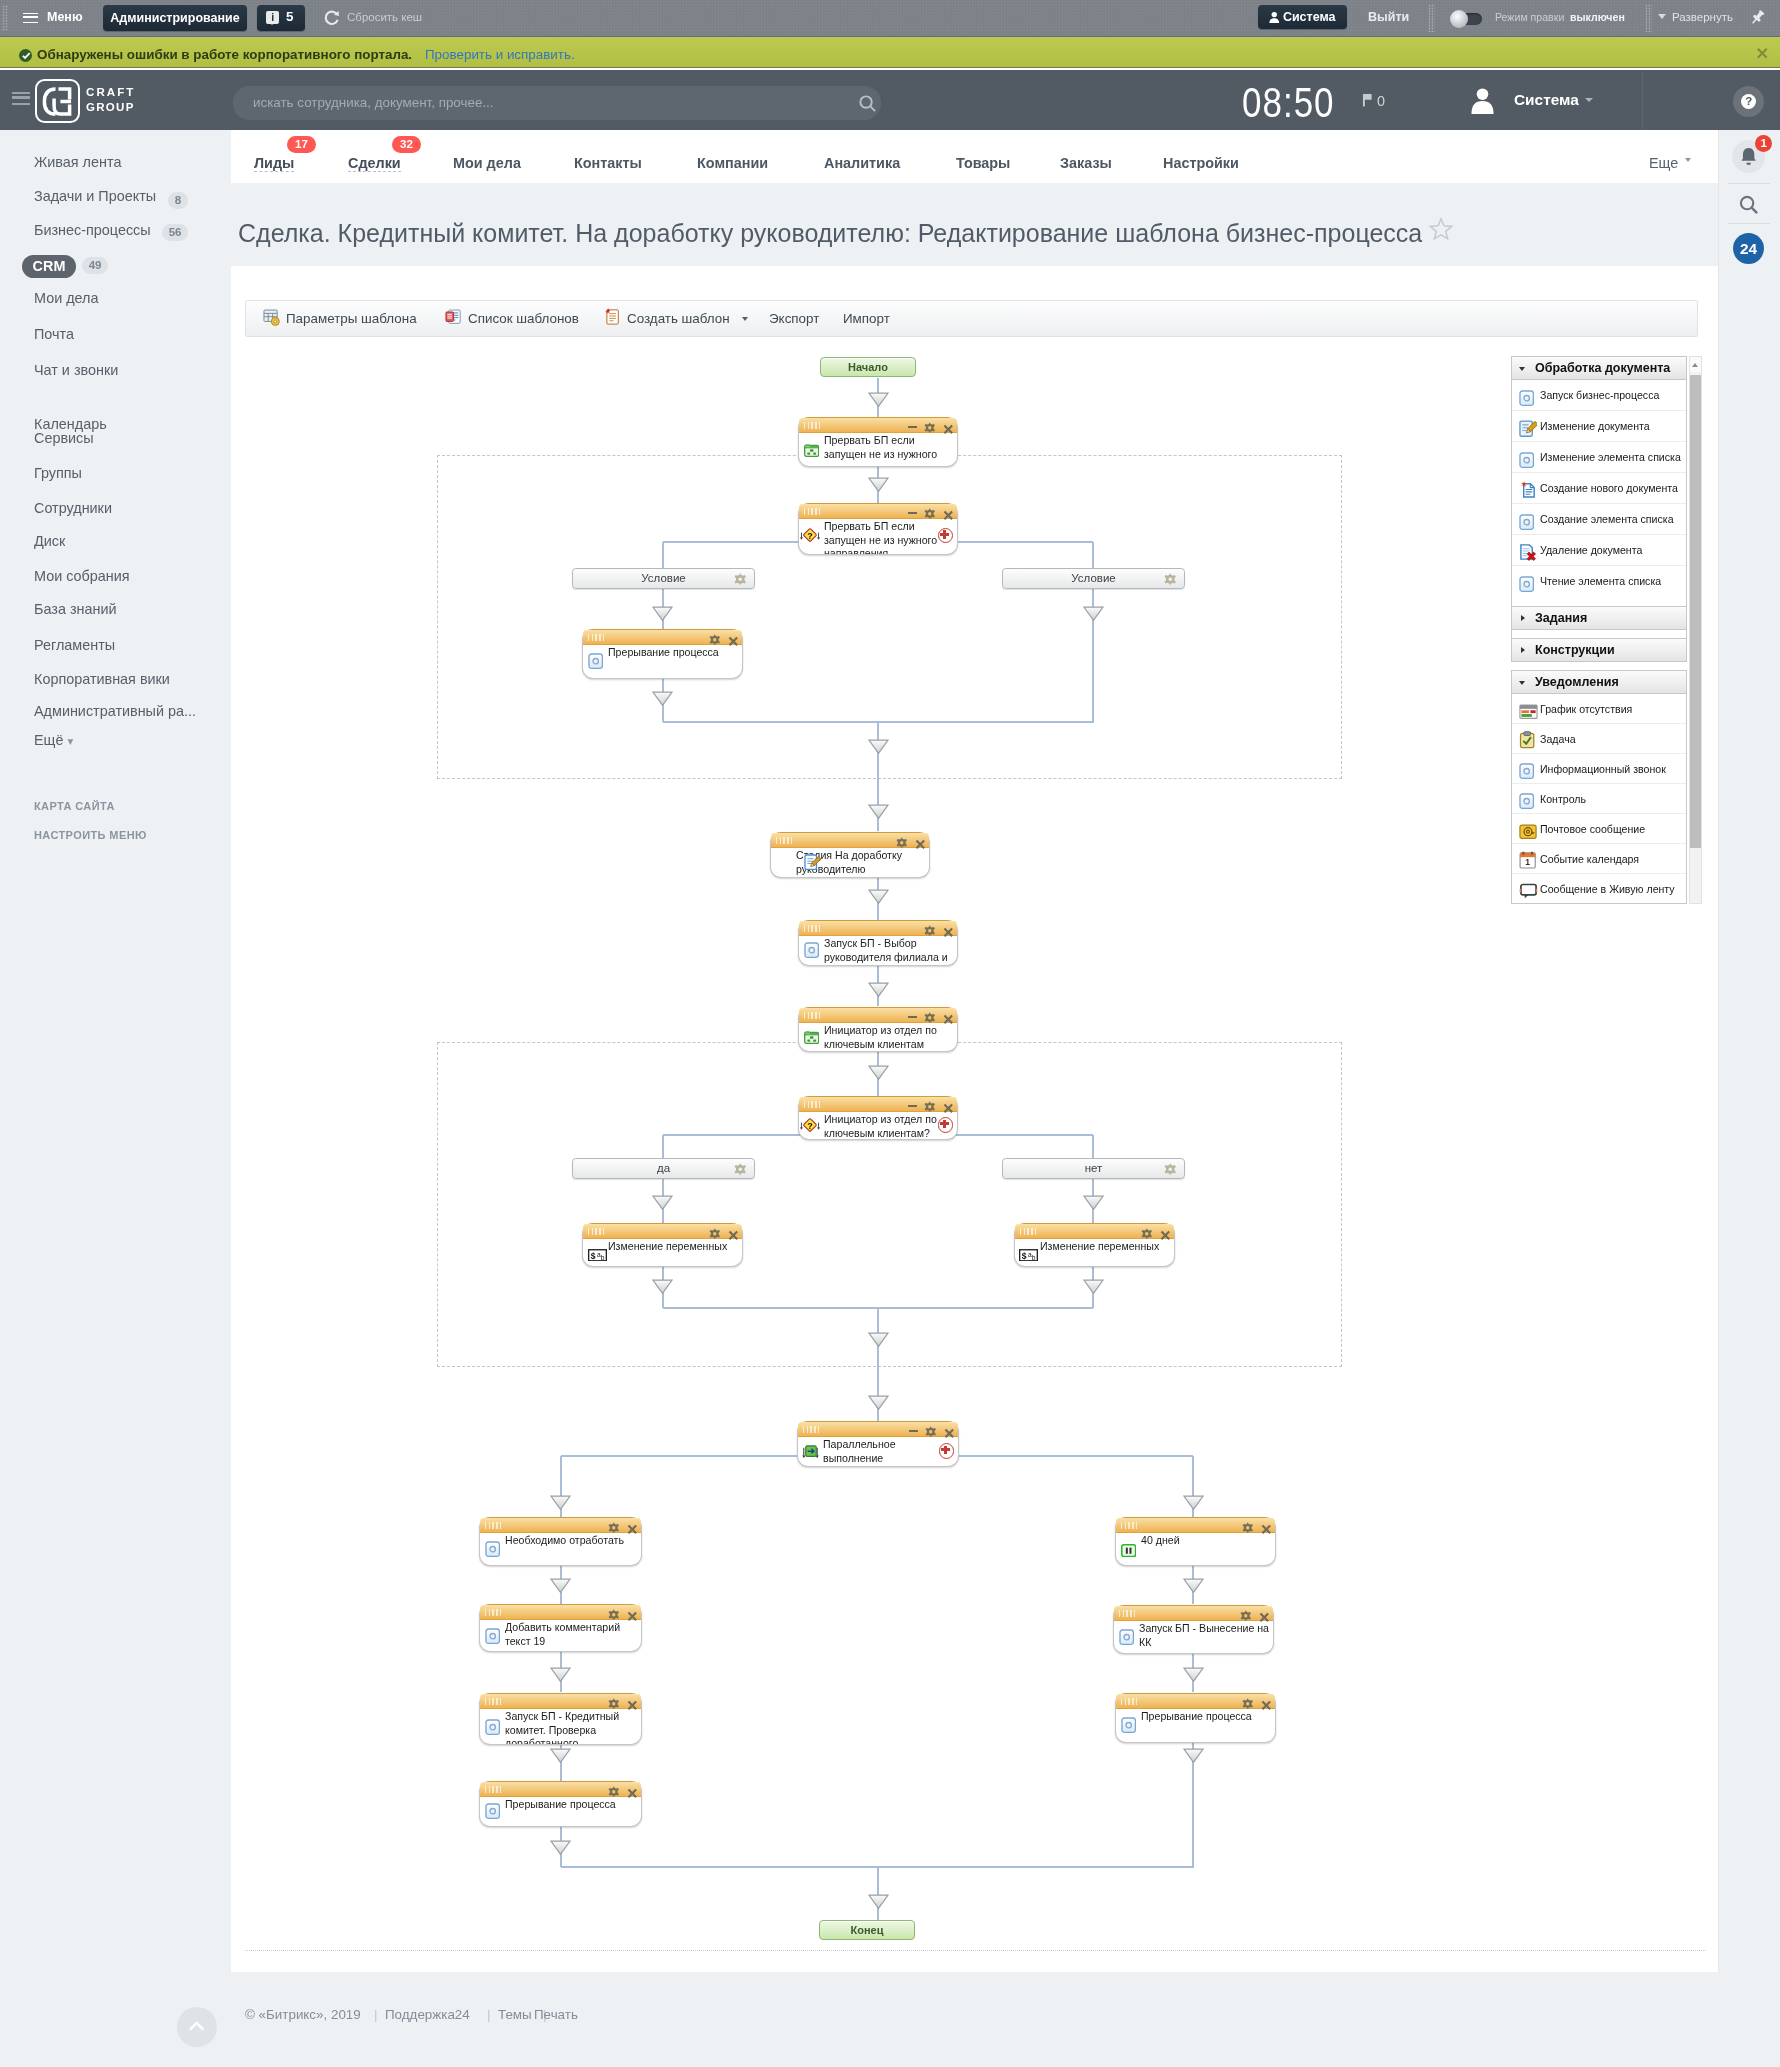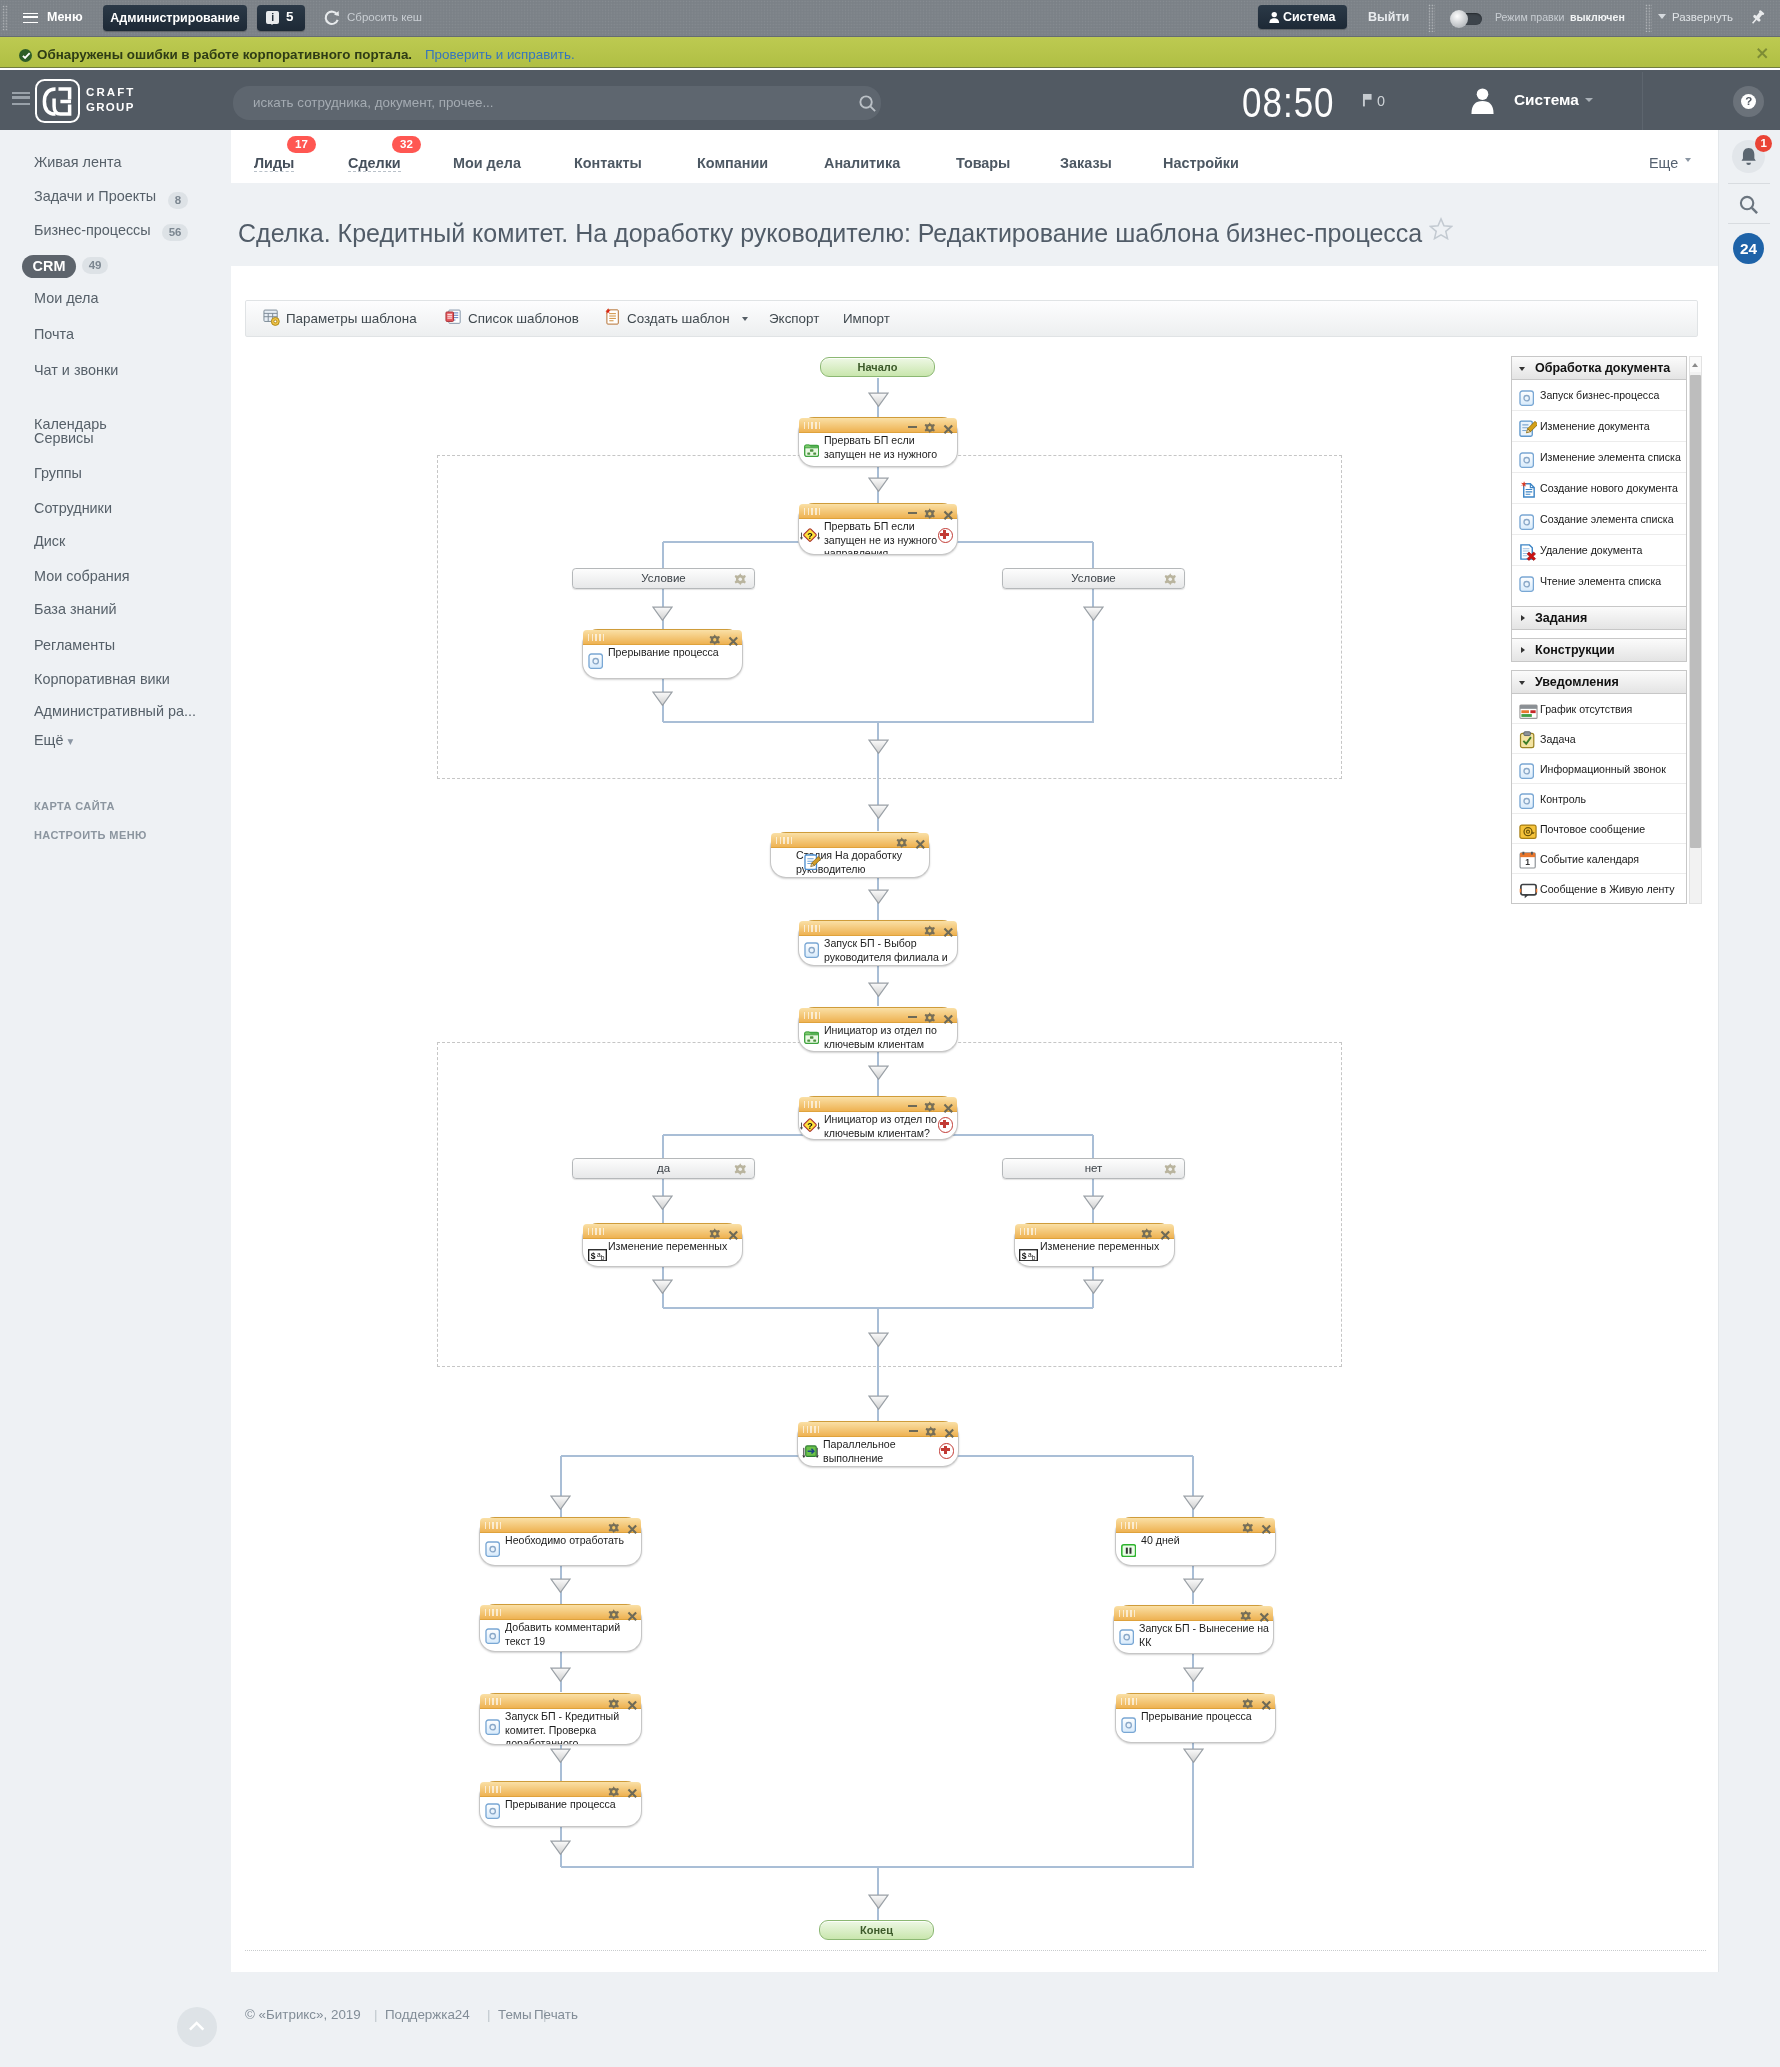--- a/index.html
+++ b/index.html
@@ -37,24 +37,24 @@
 #tbar{left:245px;top:300px;width:1453px;height:37px;background:linear-gradient(#fdfdfe,#edeff0);
  border:1px solid #e0e3e5;border-radius:1.9px}
 .tbar-i{font-size:13.4px;color:#40494f;line-height:35px}
 
 #footband{left:0;top:1972px;width:1780px;height:95px;background:#eef1f4}
 .ft{font-size:13.4px;color:#828d97;top:2007px}
 
 .vl{width:1.9px;background:#a9bed6}
 .hl{height:1.9px;background:#a9bed6}
 .dashbox{border:1px dashed #c6c6c6}
-.term{width:115px;height:20px;border:1px solid #8cb873;border-radius:9px;
+.term{width:96px;height:20px;border:1px solid #8cb873;border-radius:4px;
  background:linear-gradient(#eef8e5,#c9e6ad);box-shadow:inset 0 1px 0 rgba(255,255,255,.8);
  font-size:11px;font-weight:bold;color:#3c5a2a;text-align:center;line-height:18px}
-.blk{width:160px;background:#fff;border:1px solid #c6c6c6;border-top-color:#cf9c3a;border-radius:16px;box-shadow:0 1px 1.9px rgba(0,0,0,.18)}
+.blk{width:160px;background:#fff;border:1px solid #c6c6c6;border-top-color:#cf9c3a;border-radius:11px;box-shadow:0 1px 1.9px rgba(0,0,0,.18)}
 .bt{height:15.4px;background:linear-gradient(#fae0a6,#eeb252);border-bottom:1px solid #dfa23c;border-radius:3.8px 3.8px 0 0;position:relative}
 .grip{position:absolute;left:4.8px;top:3.8px;width:17.3px;height:7.7px;
  background-image:repeating-linear-gradient(90deg,rgba(255,255,255,.65) 0 1.4px,transparent 1.4px 3.7px)}
 .bmin{position:absolute;width:8.6px;height:1.9px;background:#6e6a57;top:7.7px}
 .bb{position:relative;font-size:10.6px;line-height:13.4px;color:#1c1c1c;padding:1px 0 0 25px;overflow:hidden;white-space:nowrap}
 .plusc{position:absolute;width:15.4px;height:15.4px;border:1.9px solid #c23b35;border-radius:50%;background:#fff}
 .plusc:before{content:"";position:absolute;left:1.4px;top:4.3px;width:8.6px;height:2.9px;background:#c23b35}
 .plusc:after{content:"";position:absolute;left:4.3px;top:1.4px;width:2.9px;height:8.6px;background:#c23b35}
 .cond{width:183px;height:21px;border:1px solid #b5b8ba;border-radius:3.8px;
  background:linear-gradient(#fdfdfd,#e7e8e9);box-shadow:0 1px 1px rgba(0,0,0,.12);

